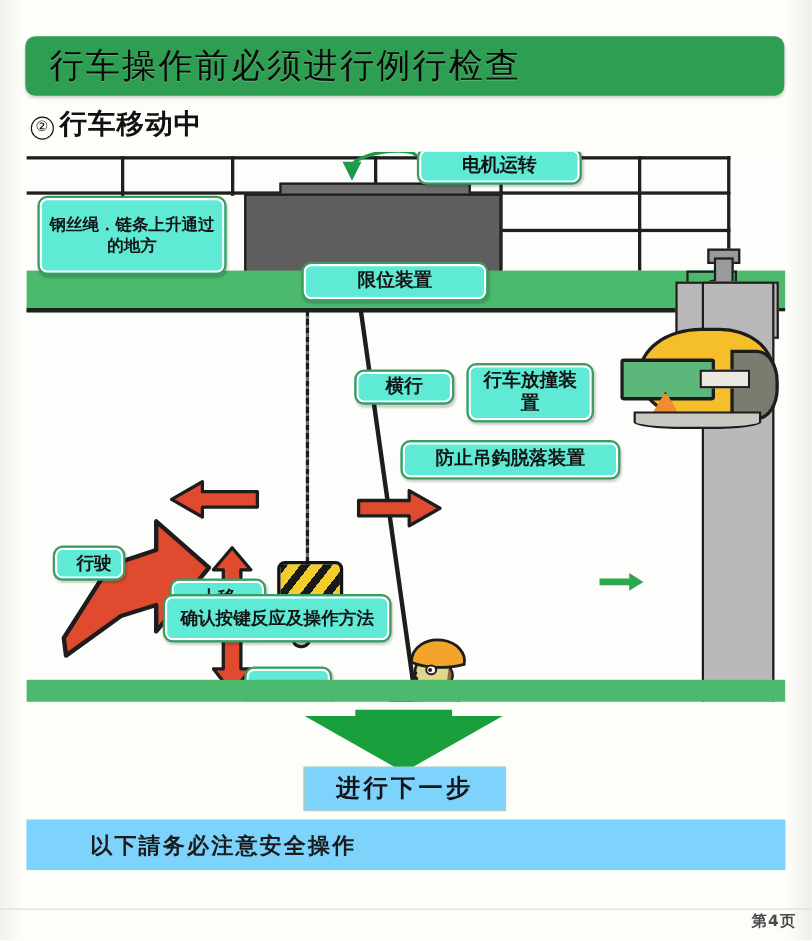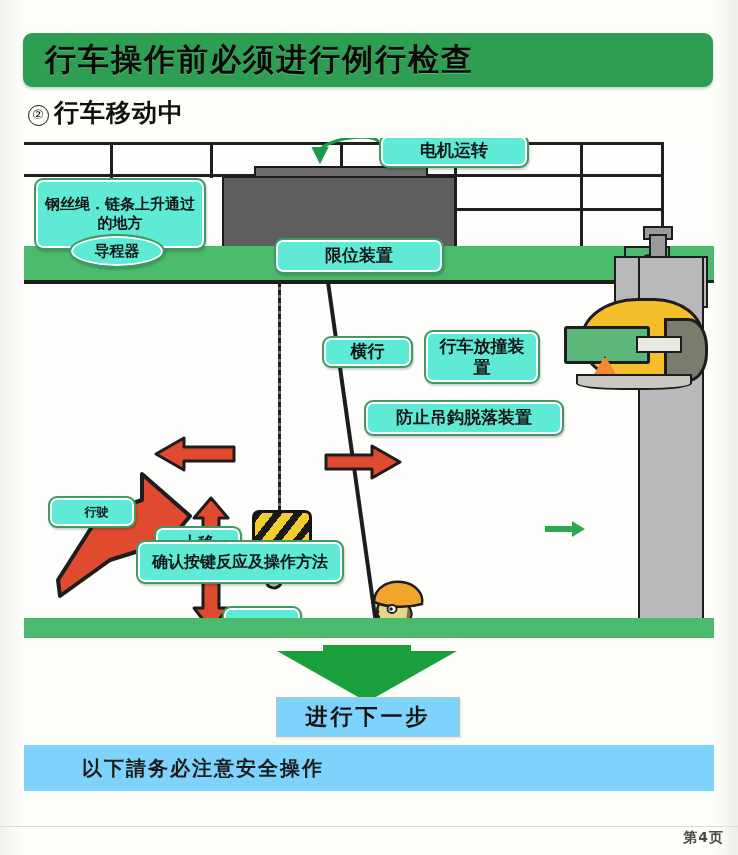--- a/index.html
+++ b/index.html
@@ -27,21 +27,21 @@
     position:absolute;left:23px;top:33px;width:690px;height:54px;
     background:#2e9e52;
     border-radius:9px;
     box-shadow:0 2px 3px rgba(0,0,0,.18);
     display:flex;align-items:center;
   }
   .banner .bnr-txt{
     margin-left:22px;
     color:#0a0a0a;
     font-size:31px;
-    font-weight:bold;
+    font-weight:normal;
     letter-spacing:2px;
     font-family:"DejaVu Sans","Liberation Sans",sans-serif;
     text-shadow:0 1px 0 rgba(255,255,255,.25);
   }
 
   
   .sec-head{
     position:absolute;left:28px;top:96px;
     font-size:25px;font-weight:bold;color:#111;
     letter-spacing:1px;
@@ -181,22 +181,22 @@
   }
   .lbl-motor{left:355px;top:-4px;width:150px;height:34px;font-size:17px;}
   .lbl-rope{left:10px;top:40px;width:172px;height:72px;font-size:15px;}
   .lbl-guide{left:45px;top:96px;width:96px;height:34px;font-size:15px;border-radius:50%;}
   .lbl-limit{left:250px;top:100px;width:170px;height:36px;font-size:17px;}
   .lbl-cross{left:298px;top:198px;width:91px;height:32px;font-size:17px;}
   .lbl-anticol{left:400px;top:192px;width:116px;height:54px;font-size:17px;}
   .lbl-antidrop{left:340px;top:262px;width:200px;height:36px;font-size:17px;}
   .lbl-updown{left:130px;top:388px;width:88px;height:54px;font-size:16px;flex-direction:column;}
   .lbl-hook{left:198px;top:468px;width:80px;height:44px;font-size:16px;}
-  .lbl-travel{left:24px;top:358px;width:88px;height:32px;font-size:12px;padding-left:16px;}
-  .lbl-confirm{left:112px;top:402px;width:208px;height:44px;font-size:16px;}
+  .lbl-travel{left:24px;top:358px;width:66px;height:32px;font-size:16px;padding-left:16px;}
+  .lbl-confirm{left:124px;top:402px;width:208px;height:44px;font-size:16px;}
 
   
 
   
   .floor{
     position:absolute;left:0;top:480px;width:690px;height:22px;
     background:#4cba6d;
   }
 
   
@@ -318,23 +318,20 @@
     </svg>
 
     <div class="lbl lbl-motor">
       <span>电机运转</span>
     </div>
 
     <div class="lbl lbl-rope">
       <span>钢丝绳．链条上升通过的地方</span>
     </div>
 
-    <div class="lbl lbl-guide">
-      <span>导程器</span>
-    </div>
 
     <div class="lbl lbl-limit">
       <span>限位装置</span>
     </div>
 
     <div class="lbl lbl-cross">
       <span>横行</span>
     </div>
 
     <div class="lbl lbl-anticol">

